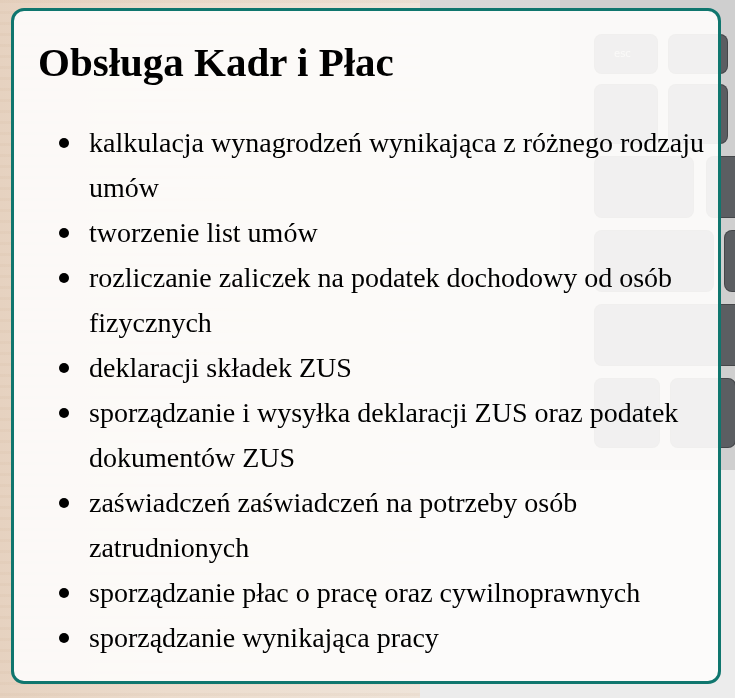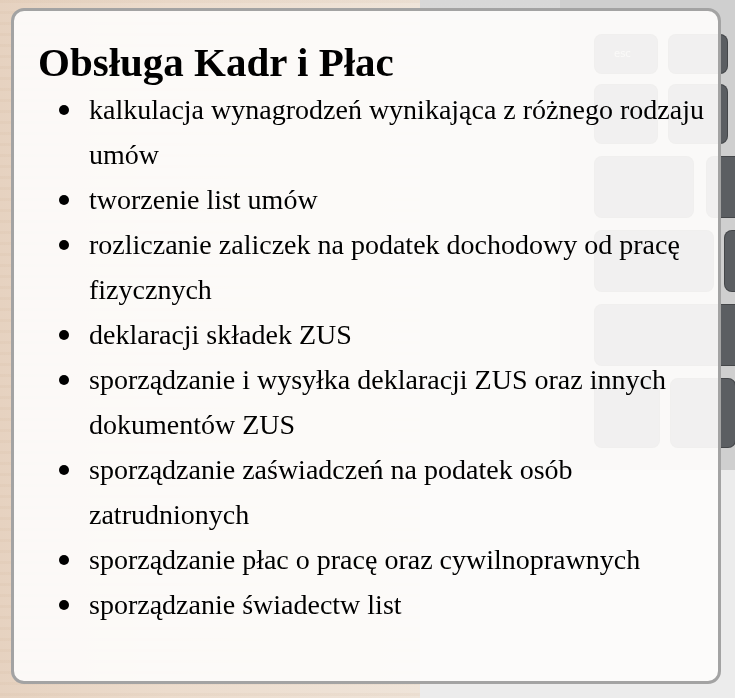--- a/index.html
+++ b/index.html
@@ -35,35 +35,36 @@
       color: #d8d8d8; font-family: "DejaVu Sans", sans-serif; font-size: 10px;
     }
     .bg-bottom {
       position: absolute; left: 420px; top: 470px; width: 315px; height: 228px;
       background: #ececec;
     }
 
     
     .card {
       position: absolute; left: 11px; top: 8px; width: 710px; height: 676px;
-      border: 3px solid #a3a3a3;
+      border: 3px solid #0f766e;
       border-radius: 13px;
       background: rgba(253, 252, 251, 0.93);
       padding: 26px 24px 0 24px;
     }
     .title {
       font-family: "Liberation Serif", "DejaVu Serif", serif;
       font-weight: bold;
       font-size: 41px;
       line-height: 50px;
       color: #000;
       margin-left: 0px;
     }
     .services {
       list-style: none;
+      margin-top: 33px;
       margin-left: 0px;
     }
     .service-item {
       position: relative;
       padding-left: 51px;
       font-size: 28px;
       line-height: 45px;
       color: #000;
       width: 670px;
     }
@@ -98,20 +99,20 @@
     <div class="key" style="left:110px;top:378px;width:66px;height:70px;"></div>
   </div>
   <div class="bg-bottom"></div>
 </div>
 
 <div class="card">
   <h1 class="title">Obsługa Kadr i Płac</h1>
   <ul class="services">
     <li class="service-item"><span class="bullet"></span><span>kalkulacja wynagrodzeń wynikająca z różnego rodzaju umów</span></li>
     <li class="service-item"><span class="bullet"></span><span>tworzenie list umów</span></li>
-    <li class="service-item"><span class="bullet"></span><span>rozliczanie zaliczek na podatek dochodowy od pracę fizycznych</span></li>
+    <li class="service-item"><span class="bullet"></span><span>rozliczanie zaliczek na podatek dochodowy od osób fizycznych</span></li>
     <li class="service-item"><span class="bullet"></span><span>deklaracji składek ZUS</span></li>
-    <li class="service-item"><span class="bullet"></span><span>sporządzanie i wysyłka deklaracji ZUS oraz innych dokumentów ZUS</span></li>
-    <li class="service-item"><span class="bullet"></span><span>sporządzanie zaświadczeń na podatek osób zatrudnionych</span></li>
+    <li class="service-item"><span class="bullet"></span><span>sporządzanie i wysyłka deklaracji ZUS oraz podatek dokumentów ZUS</span></li>
+    <li class="service-item"><span class="bullet"></span><span>zaświadczeń zaświadczeń na potrzeby osób zatrudnionych</span></li>
     <li class="service-item"><span class="bullet"></span><span>sporządzanie płac o pracę oraz cywilnoprawnych</span></li>
-    <li class="service-item"><span class="bullet"></span><span>sporządzanie świadectw list</span></li>
+    <li class="service-item"><span class="bullet"></span><span>sporządzanie wynikająca pracy</span></li>
   </ul>
 </div>
 
 </body></html>

